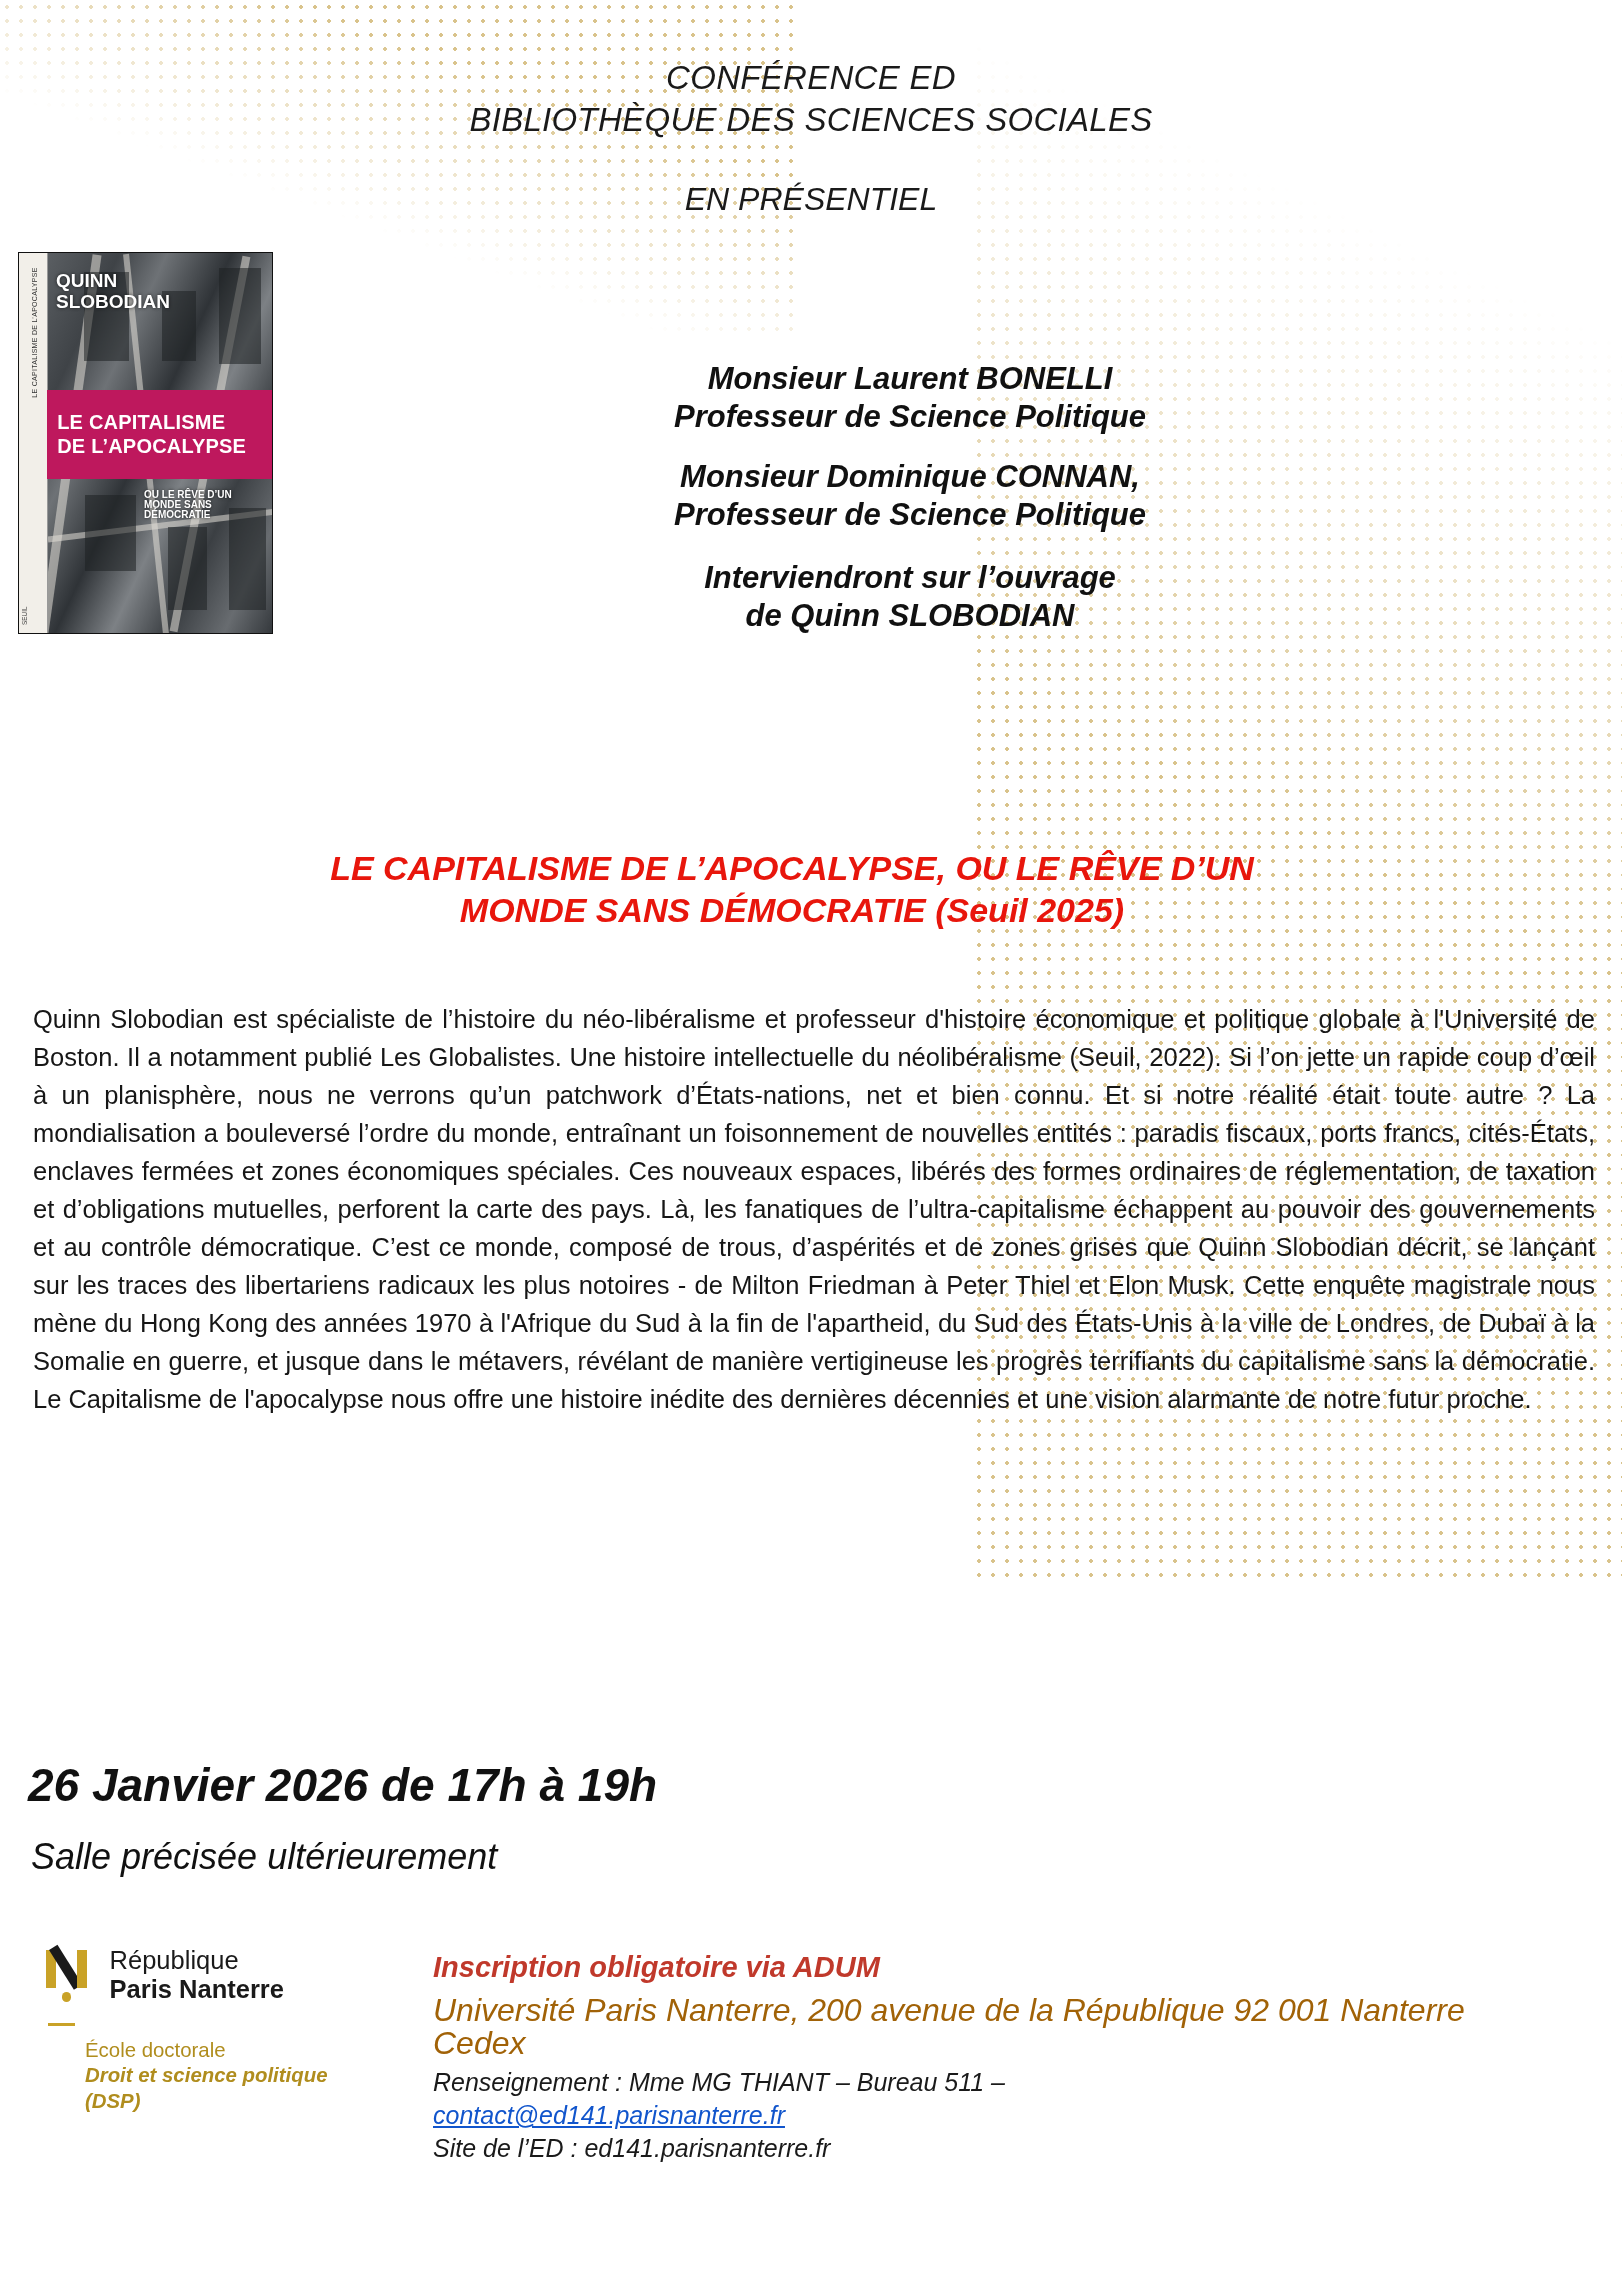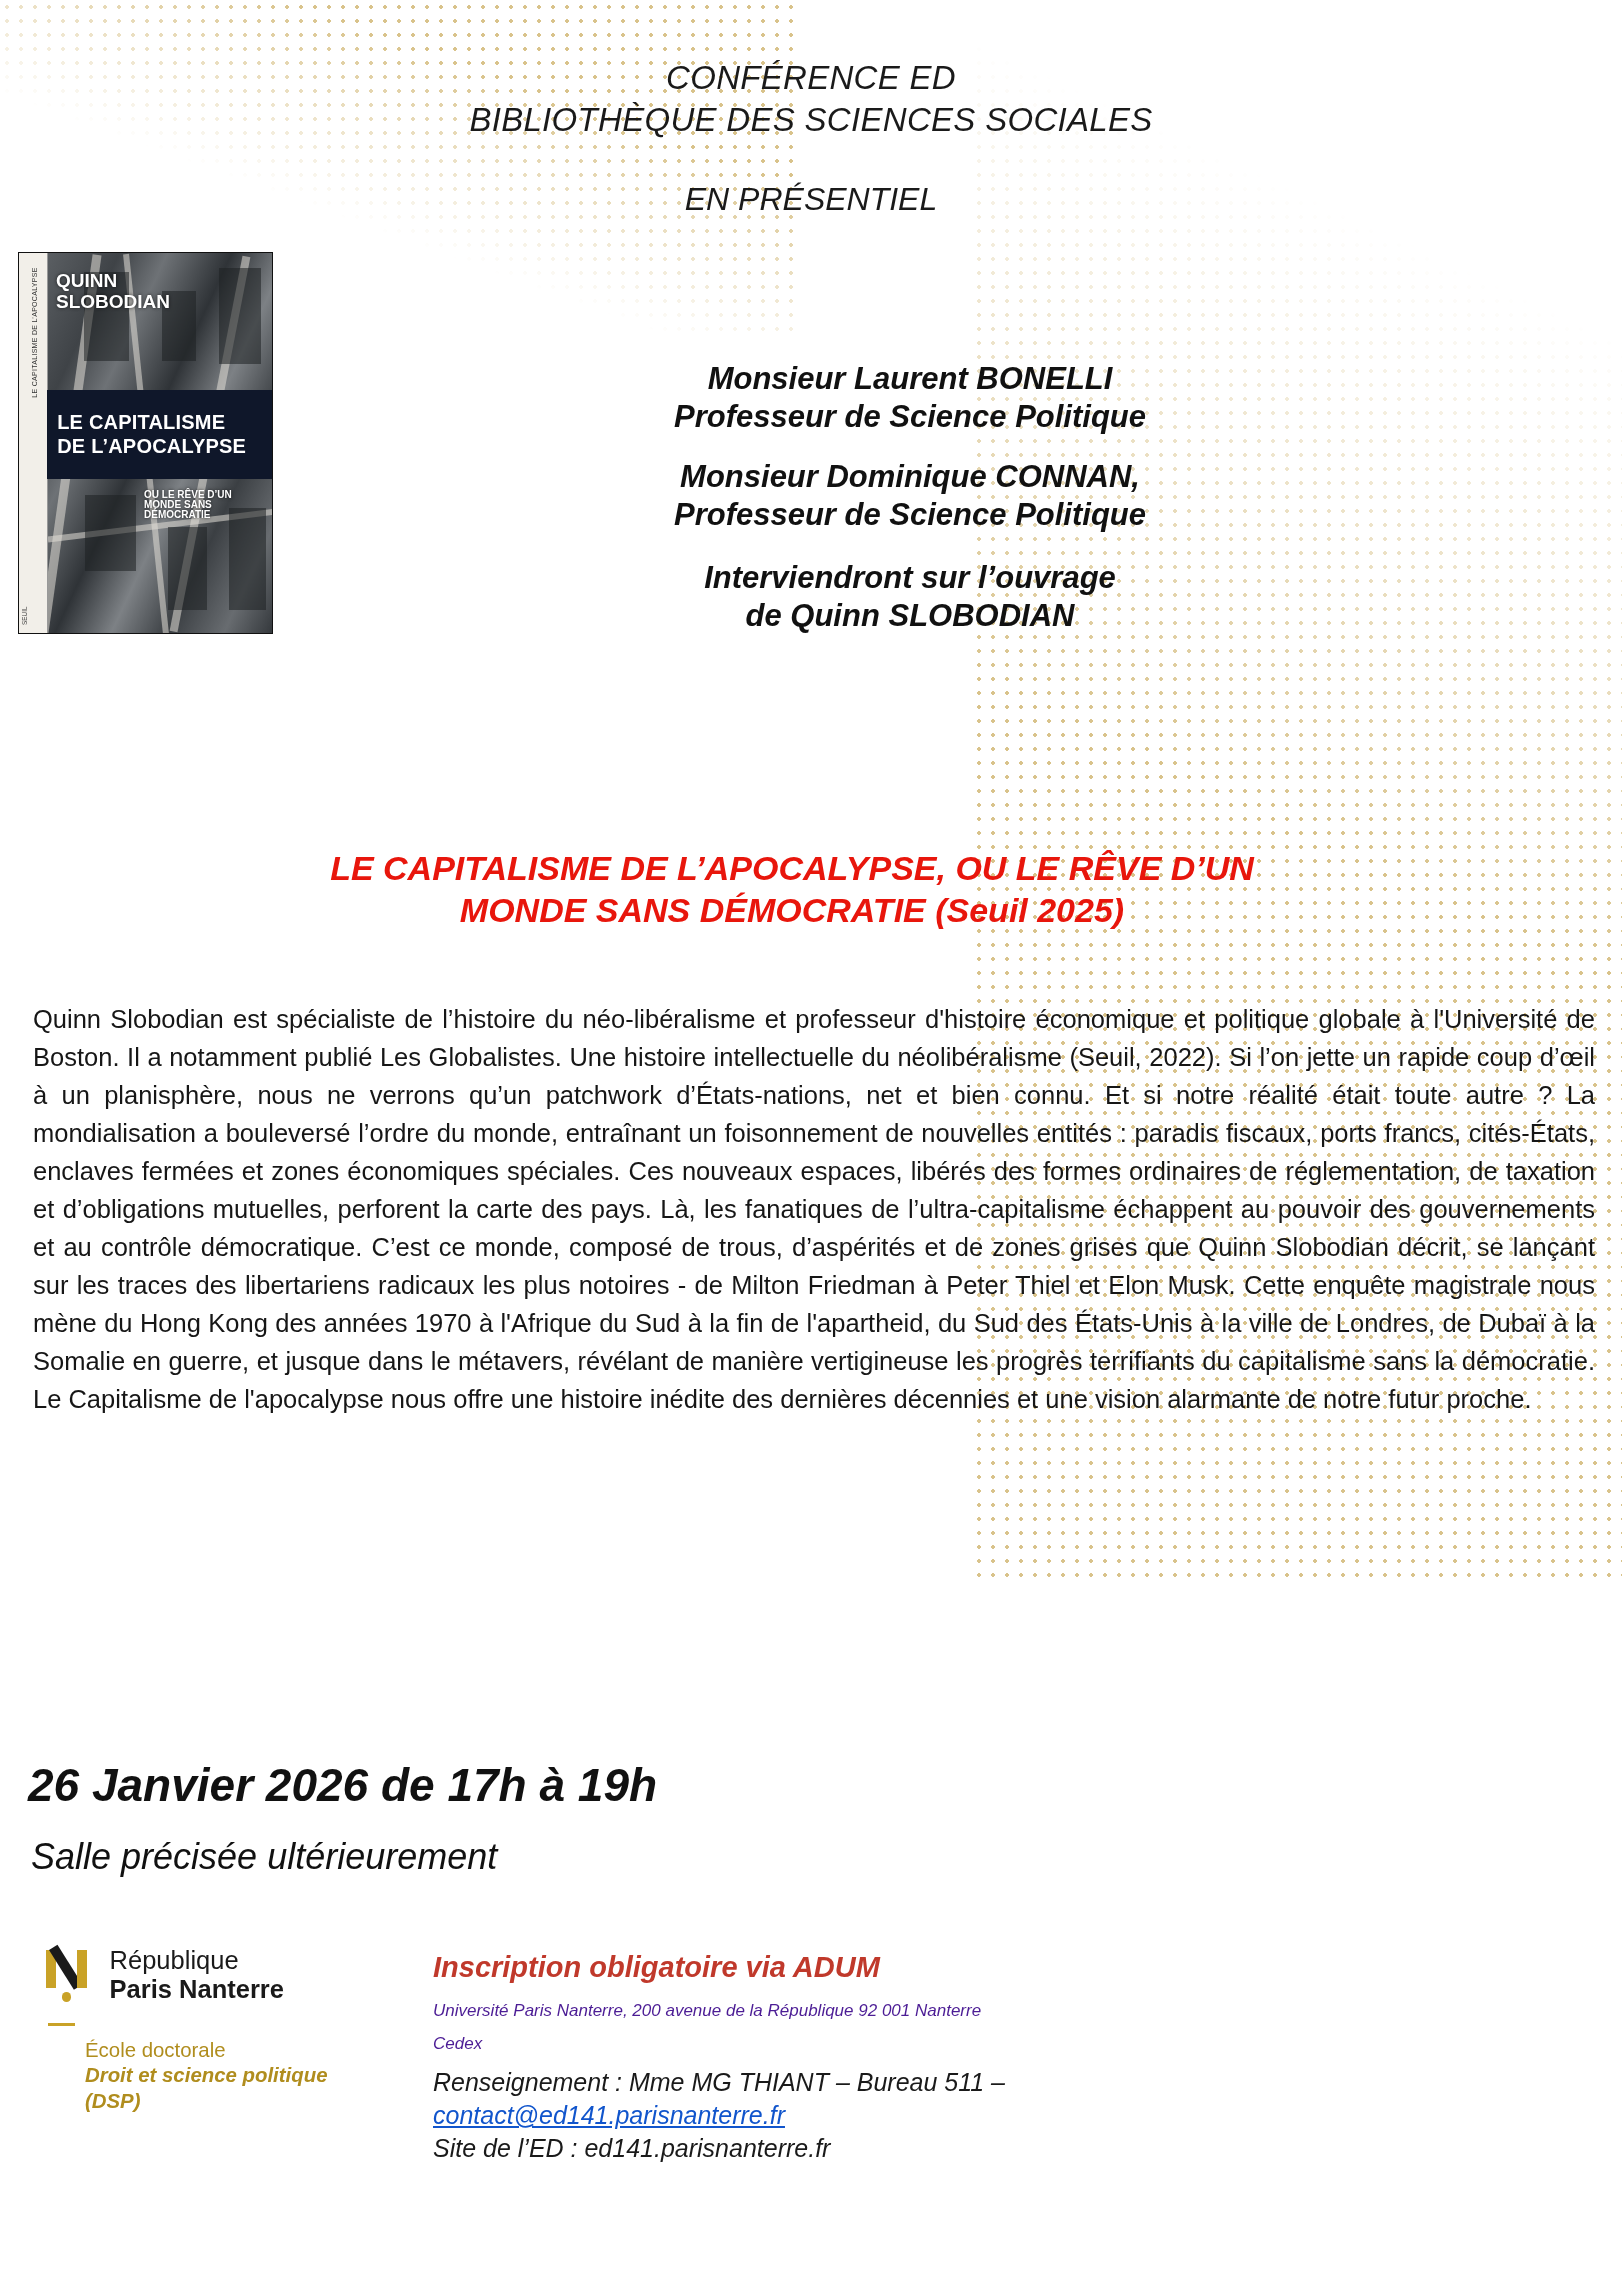--- a/index.html
+++ b/index.html
@@ -127,21 +127,21 @@
   .cov-block {
     position: absolute;
     background: rgba(30,32,35,0.55);
     z-index: 2;
   }
   #cover-title-band {
     position: absolute;
     left: 28px; right: 0;
     top: 137px;
     height: 89px;
-    background: #0f172a;
+    background: #be185d;
     z-index: 4;
     display: flex;
     flex-direction: column;
     justify-content: center;
     padding-left: 10.2px;
     box-sizing: border-box;
   }
   #cover-title-band .ct {
     color: #ffffff;
     font-weight: bold;
@@ -312,23 +312,23 @@
   }
   #inscription {
     color: #c0392b;
     font-weight: bold;
     font-style: italic;
     font-size: 29px;
     line-height: 36px;
   }
   #address {
     margin-top: 9px;
-    color: #4c1d95;
-    font-style: italic;
-    font-size: 17px;
+    color: #a16207;
+    font-style: italic;
+    font-size: 32px;
     line-height: 33px;
   }
   #contact-line {
     margin-top: 6.4px;
     color: #1a1a1a;
     font-style: italic;
     font-size: 25px;
     line-height: 33px;
   }
   #email-link {

